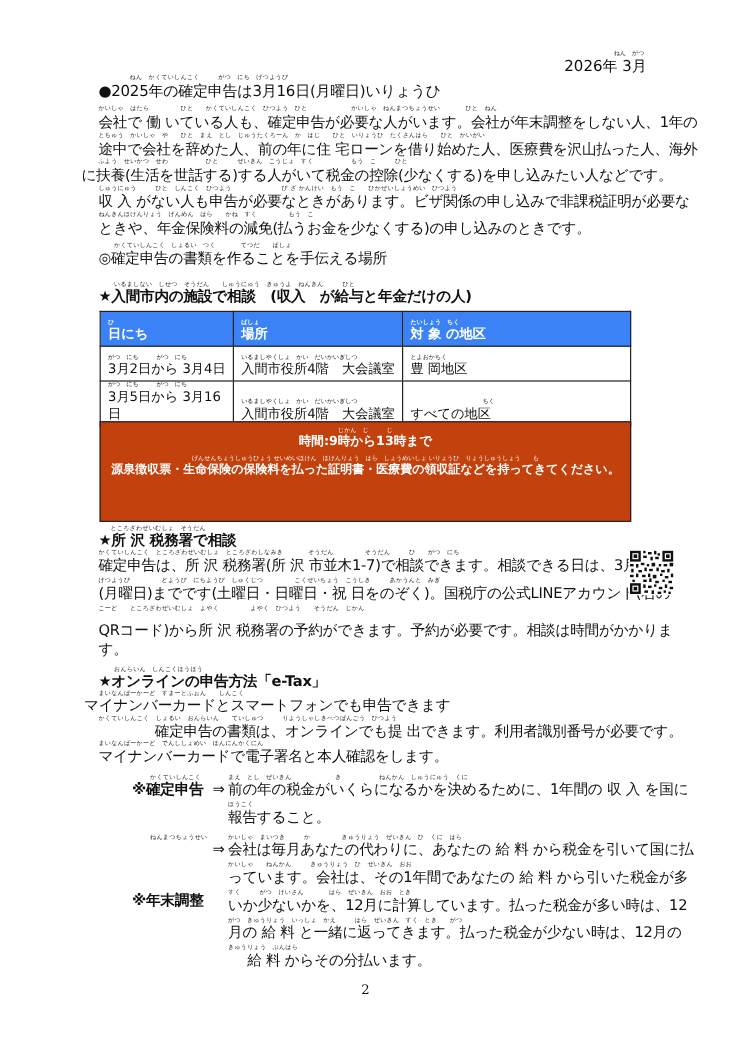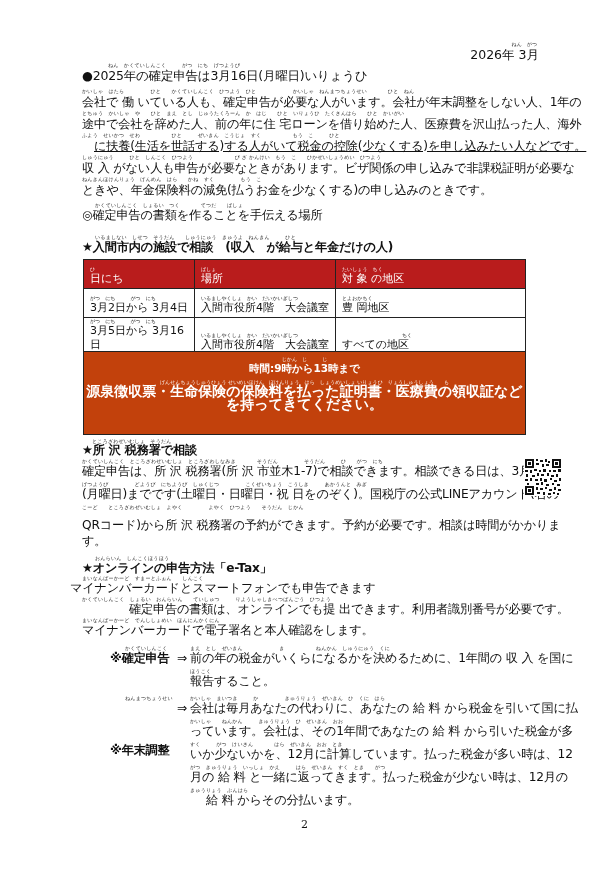--- a/index.html
+++ b/index.html
@@ -6,21 +6,21 @@
   body { width:609px; height:877px; position:relative; overflow:hidden;
          font-family:"DejaVu Sans","Liberation Sans",sans-serif; color:#111; }
   .page { position:absolute; left:0; top:0; width:609px; height:877px; }
   .line { position:absolute; white-space:nowrap; font-size:12.2px; line-height:14px; letter-spacing:-0.2px; }
   .ruby { position:absolute; white-space:nowrap; font-size:5px; line-height:6px; color:#222; letter-spacing:0.2px; }
   .bold { font-weight:bold; }
   .date { position:absolute; top:47px; right:70px; font-size:12.5px; }
   .date-ruby { position:absolute; top:41px; right:72px; font-size:5px; color:#222; }
   table.sched { position:absolute; left:83px; top:259px; width:443px; border-collapse:collapse; font-size:11px; }
   table.sched td, table.sched th { border:1px solid #222; padding:0 6px; text-align:left; vertical-align:bottom; }
-  table.sched th { background:#b91c1c; color:#fff; height:28px; font-weight:normal; }
+  table.sched th { background:#3b82f6; color:#fff; height:28px; font-weight:bold; }
   table.sched td { height:28px; background:#fff; }
   .cell-ruby { display:block; font-size:5px; line-height:6px; }
   .cell-main { display:block; font-size:11px; line-height:14px; padding-bottom:2px; }
   .note-box { position:absolute; left:83px; top:351px; width:441px; height:82px; background:#c2410c; border:1px solid #222; color:#fff; text-align:center; }
   .note-box .r { font-size:5px; line-height:6px; display:block; }
   .note-box .m { font-size:10.5px; line-height:13px; display:block; font-weight:bold; }
   .qr { position:absolute; left:524px; top:458px; width:38px; height:38px; background:#fff; }
   .pagenum { position:absolute; top:818px; left:0; width:609px; text-align:center; font-family:"DejaVu Serif","Liberation Serif",serif; font-size:11px; }
 </style>
 </head>
@@ -33,21 +33,21 @@
 
   <span class="ruby" style="left:108px;top:62px;">ねん　かくていしんこく　　　がつ　にち　げつようび</span>
   <span class="line" style="left:82px;top:69px;font-size:12.5px;">●2025年の確定申告は3月16日(月曜日)いりょうひ</span>
 
   <div>
     <span class="ruby" style="left:82px;top:88px;">かいしゃ　はたら　　　　　ひと　　かくていしんこく　ひつよう　ひと　　　　　　　かいしゃ　ねんまつちょうせい　　　　ひと　ねん</span>
     <span class="line" style="left:82px;top:95px;">会社で 働 いている人も、確定申告が必要な人がいます。会社が年末調整をしない人、1年の</span>
     <span class="ruby" style="left:82px;top:110px;">とちゅう　かいしゃ　や　　ひと　まえ　とし　じゅうたくろーん　か　はじ　　ひと　いりょうひ　たくさんはら　　ひと　かいがい</span>
     <span class="line" style="left:82px;top:117px;">途中で会社を辞めた人、前の年に住 宅ローンを借り始めた人、医療費を沢山払った人、海外</span>
     <span class="ruby" style="left:82px;top:132px;">ふよう　せいかつ　せわ　　　　　　ひと　　　ぜいきん　こうじょ　すく　　　　　　もう　こ　　　ひと</span>
-    <span class="line" style="left:94px;top:139px;text-decoration:underline;">に扶養(生活を世話する)する人がいて税金の控除(少なくする)を申し込みたい人などです。</span>
+    <span class="line" style="left:68px;top:139px;">に扶養(生活を世話する)する人がいて税金の控除(少なくする)を申し込みたい人などです。</span>
     <span class="ruby" style="left:82px;top:154px;">しゅうにゅう　　　ひと　しんこく　ひつよう　　　　　　　　び ざ かんけい　もう　こ　　ひかぜいしょうめい　ひつよう</span>
     <span class="line" style="left:82px;top:161px;">収 入 がない人も申告が必要なときがあります。ビザ関係の申し込みで非課税証明が必要な</span>
     <span class="ruby" style="left:82px;top:176px;">ねんきんほけんりょう　げんめん　はら　　かね　すく　　　　　もう　こ</span>
     <span class="line" style="left:82px;top:183px;">ときや、年金保険料の減免(払うお金を少なくする)の申し込みのときです。</span>
   </div>
 
   <span class="ruby" style="left:95px;top:202px;">かくていしんこく　しょるい　つく　　　　てつだ　　ばしょ</span>
   <span class="line" style="left:82px;top:208px;">◎確定申告の書類を作ることを手伝える場所</span>
   <span class="ruby" style="left:95px;top:234px;">いるましない　しせつ　そうだん　　しゅうにゅう　きゅうよ　ねんきん　　　ひと</span>
   <span class="line bold" style="left:82px;top:240px;">★入間市内の施設で相談　(収入　が給与と年金だけの人)</span>
@@ -99,21 +99,21 @@
   </tbody>
     </table>
 
   <div class="note-box">
     <div style="margin-top:4px;">
       <span class="r">じかん　じ　　　じ</span>
       <span class="m">時間:9時から13時まで</span>
     </div>
     <div style="margin-top:4px;">
       <span class="r">げんせんちょうしゅうひょう せいめいほけん　ほけんりょう　はら　しょうめいしょ いりょうひ　りょうしゅうしょう　　も</span>
-      <span class="m" style="font-size:14px;font-family:Liberation Serif, serif;">源泉徴収票・生命保険の保険料を払った証明書・医療費の領収証などを持ってきてください。</span>
+      <span class="m" style="font-size:10px;font-family:Liberation Serif, serif;">源泉徴収票・生命保険の保険料を払った証明書・医療費の領収証などを持ってきてください。</span>
     </div>
   </div>
 
   <span class="ruby" style="left:92px;top:438px;">ところざわぜいむしょ　そうだん</span>
   <span class="line bold" style="left:82px;top:443px;">★所 沢 税務署で相談</span>
 
   <div>
     <span class="ruby" style="left:82px;top:458px;">かくていしんこく　ところざわぜいむしょ　ところざわしなみき　　　　そうだん　　　　　そうだん　　　ひ　　がつ　にち</span>
     <span class="line" style="left:82px;top:464px;">確定申告は、所 沢 税務署(所 沢 市並木1-7)で相談できます。相談できる日は、3月16日</span>
     <span class="ruby" style="left:82px;top:481px;">げつようび　　　　　どようび　にちようび　しゅくじつ　　　　　こくぜいちょう　こうしき　　　あかうんと　みぎ</span>

